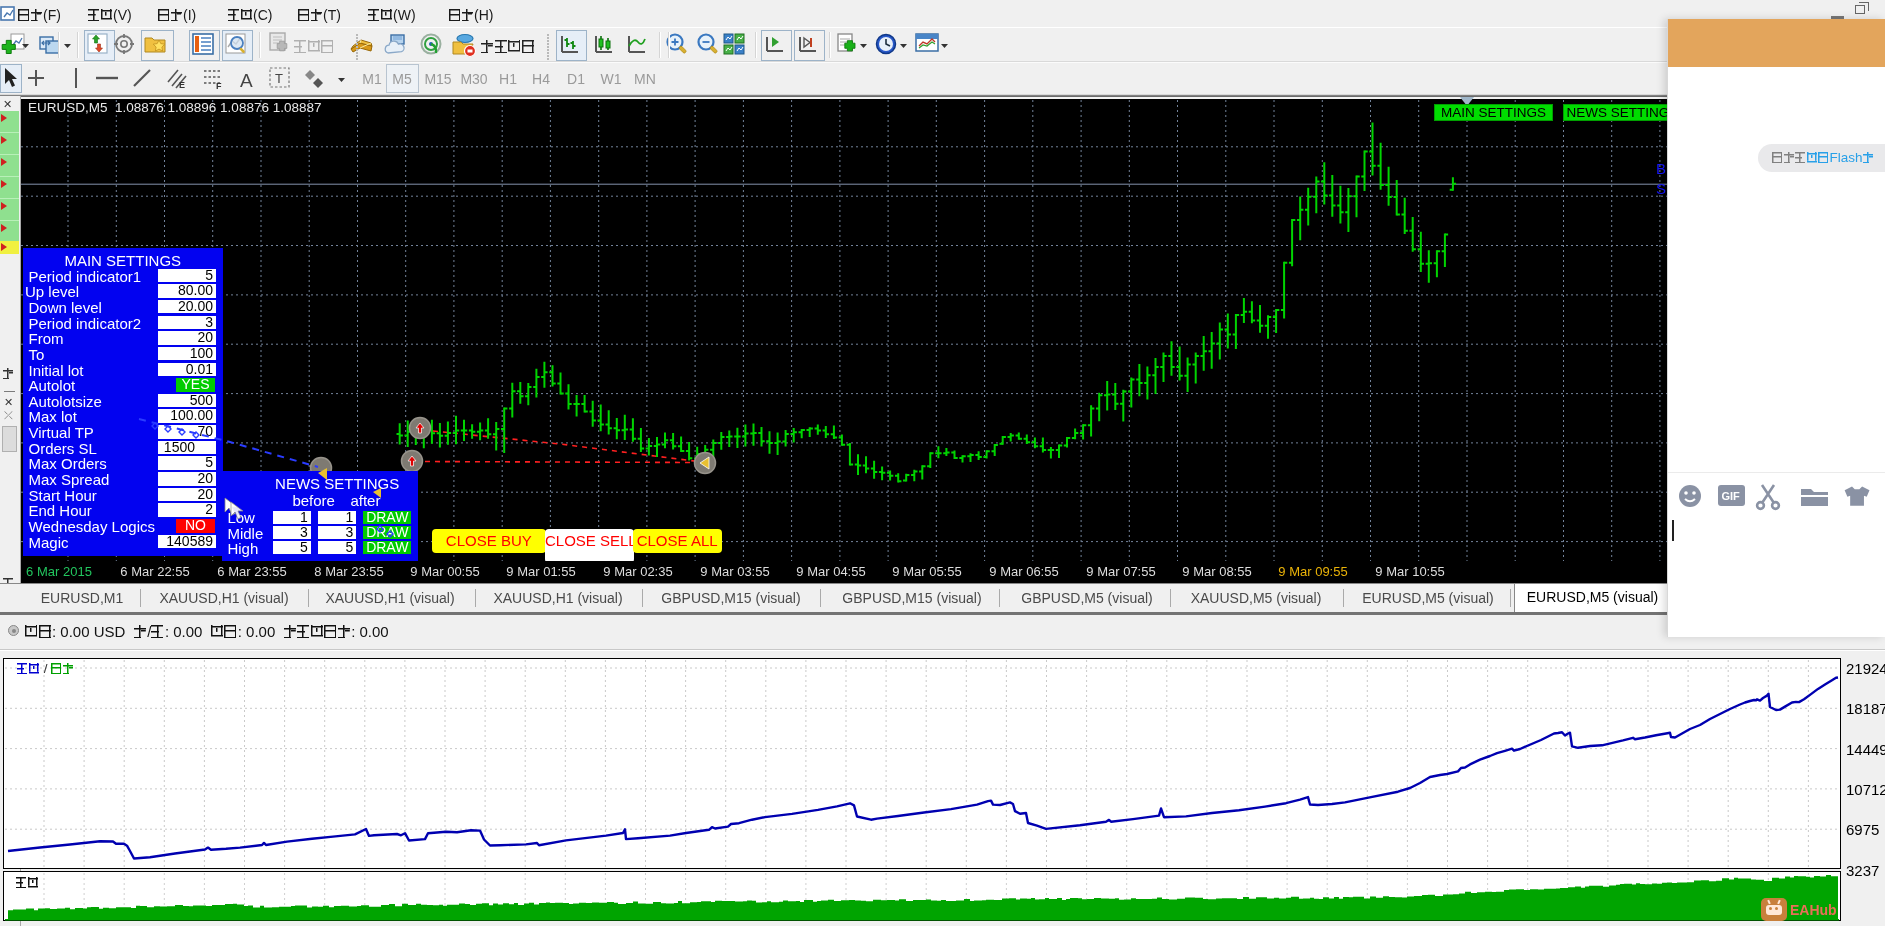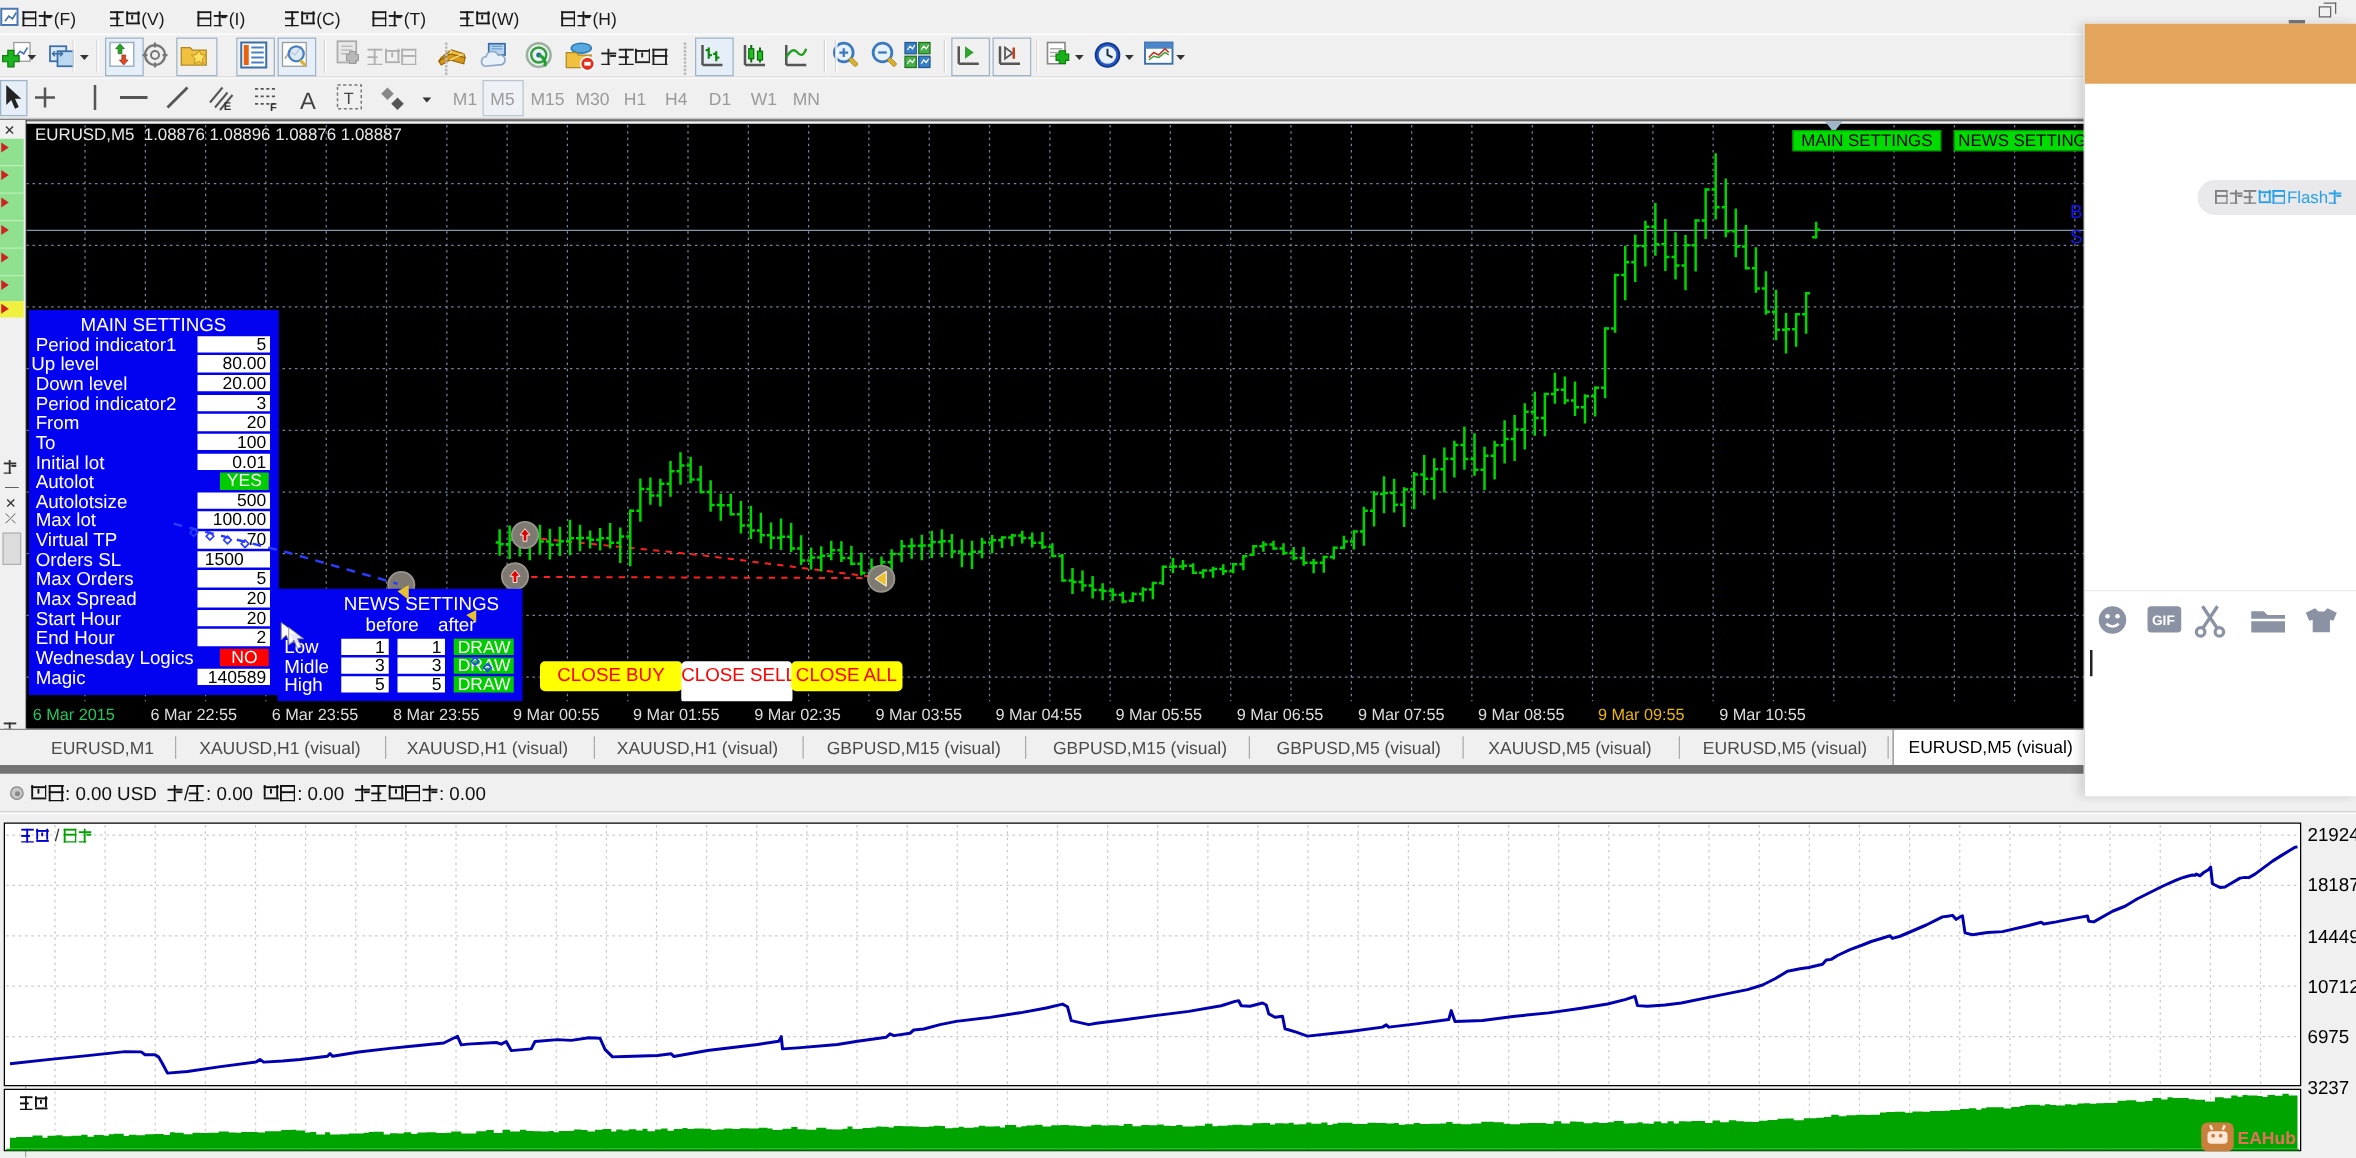--- a/index.html
+++ b/index.html
@@ -406,21 +406,21 @@
     <div class="ab" style="left:642px;top:5px;width:1px;height:18px;background:#aaa;"></div>
     <div class="ab" style="left:820px;top:5px;width:1px;height:18px;background:#aaa;"></div>
     <div class="ab" style="left:999px;top:5px;width:1px;height:18px;background:#aaa;"></div>
     <div class="ab" style="left:1170px;top:5px;width:1px;height:18px;background:#aaa;"></div>
     <div class="ab" style="left:1343px;top:5px;width:1px;height:18px;background:#aaa;"></div>
     <div class="ab" style="left:1510px;top:5px;width:1px;height:18px;background:#aaa;"></div>
     <div class="ab" style="left:1514px;top:0;width:157px;height:29px;background:#fff;border:1px solid #888;border-top:none;">
       <div style="margin-top:5px;text-align:center;color:#000;font-size:14px;">EURUSD,M5 (visual)</div>
     </div>
   </div>
-<div class="ab" style="left:0;top:612px;width:1885px;height:34px;background:#f0f0f0;border-top:7px solid #737373;">
+<div class="ab" style="left:0;top:612px;width:1885px;height:34px;background:#f0f0f0;border-top:3px solid #737373;">
     <div class="ab" style="left:8px;top:10px;width:11px;height:11px;border-radius:50%;background:#c8c8c8;border:1px solid #888;">
       <div style="margin:2.5px;width:4px;height:4px;border-radius:50%;background:#888;"></div>
     </div>
     <div class="ab" style="left:25px;top:8px;font-size:15px;color:#111;"><i class="z zd" style="width:12px;height:13px;margin-right:1.5px;color:#111;"></i><i class="z za" style="width:12px;height:13px;margin-right:1.5px;color:#111;"></i>: 0.00 USD&nbsp; <i class="z zb" style="width:12px;height:13px;margin-right:1.5px;color:#111;"></i>/<i class="z zc" style="width:12px;height:13px;margin-right:1.5px;color:#111;"></i>: 0.00&nbsp; <i class="z zd" style="width:12px;height:13px;margin-right:1.5px;color:#111;"></i><i class="z za" style="width:12px;height:13px;margin-right:1.5px;color:#111;"></i>: 0.00&nbsp; <i class="z zb" style="width:12px;height:13px;margin-right:1.5px;color:#111;"></i><i class="z zc" style="width:12px;height:13px;margin-right:1.5px;color:#111;"></i><i class="z zd" style="width:12px;height:13px;margin-right:1.5px;color:#111;"></i><i class="z za" style="width:12px;height:13px;margin-right:1.5px;color:#111;"></i><i class="z zb" style="width:12px;height:13px;margin-right:1.5px;color:#111;"></i>: 0.00</div>
   </div>
 <div class="ab" style="left:0;top:646px;width:1885px;height:12px;background:#f0f0f0;">
     <div style="margin-top:3px;height:1px;background:#c8c8c8"></div>
     <div style="height:1px;background:#fff"></div>
   </div>
 <svg width="1838" height="211" viewBox="0 0 1838 211" style="position:absolute;left:3px;top:658px">

